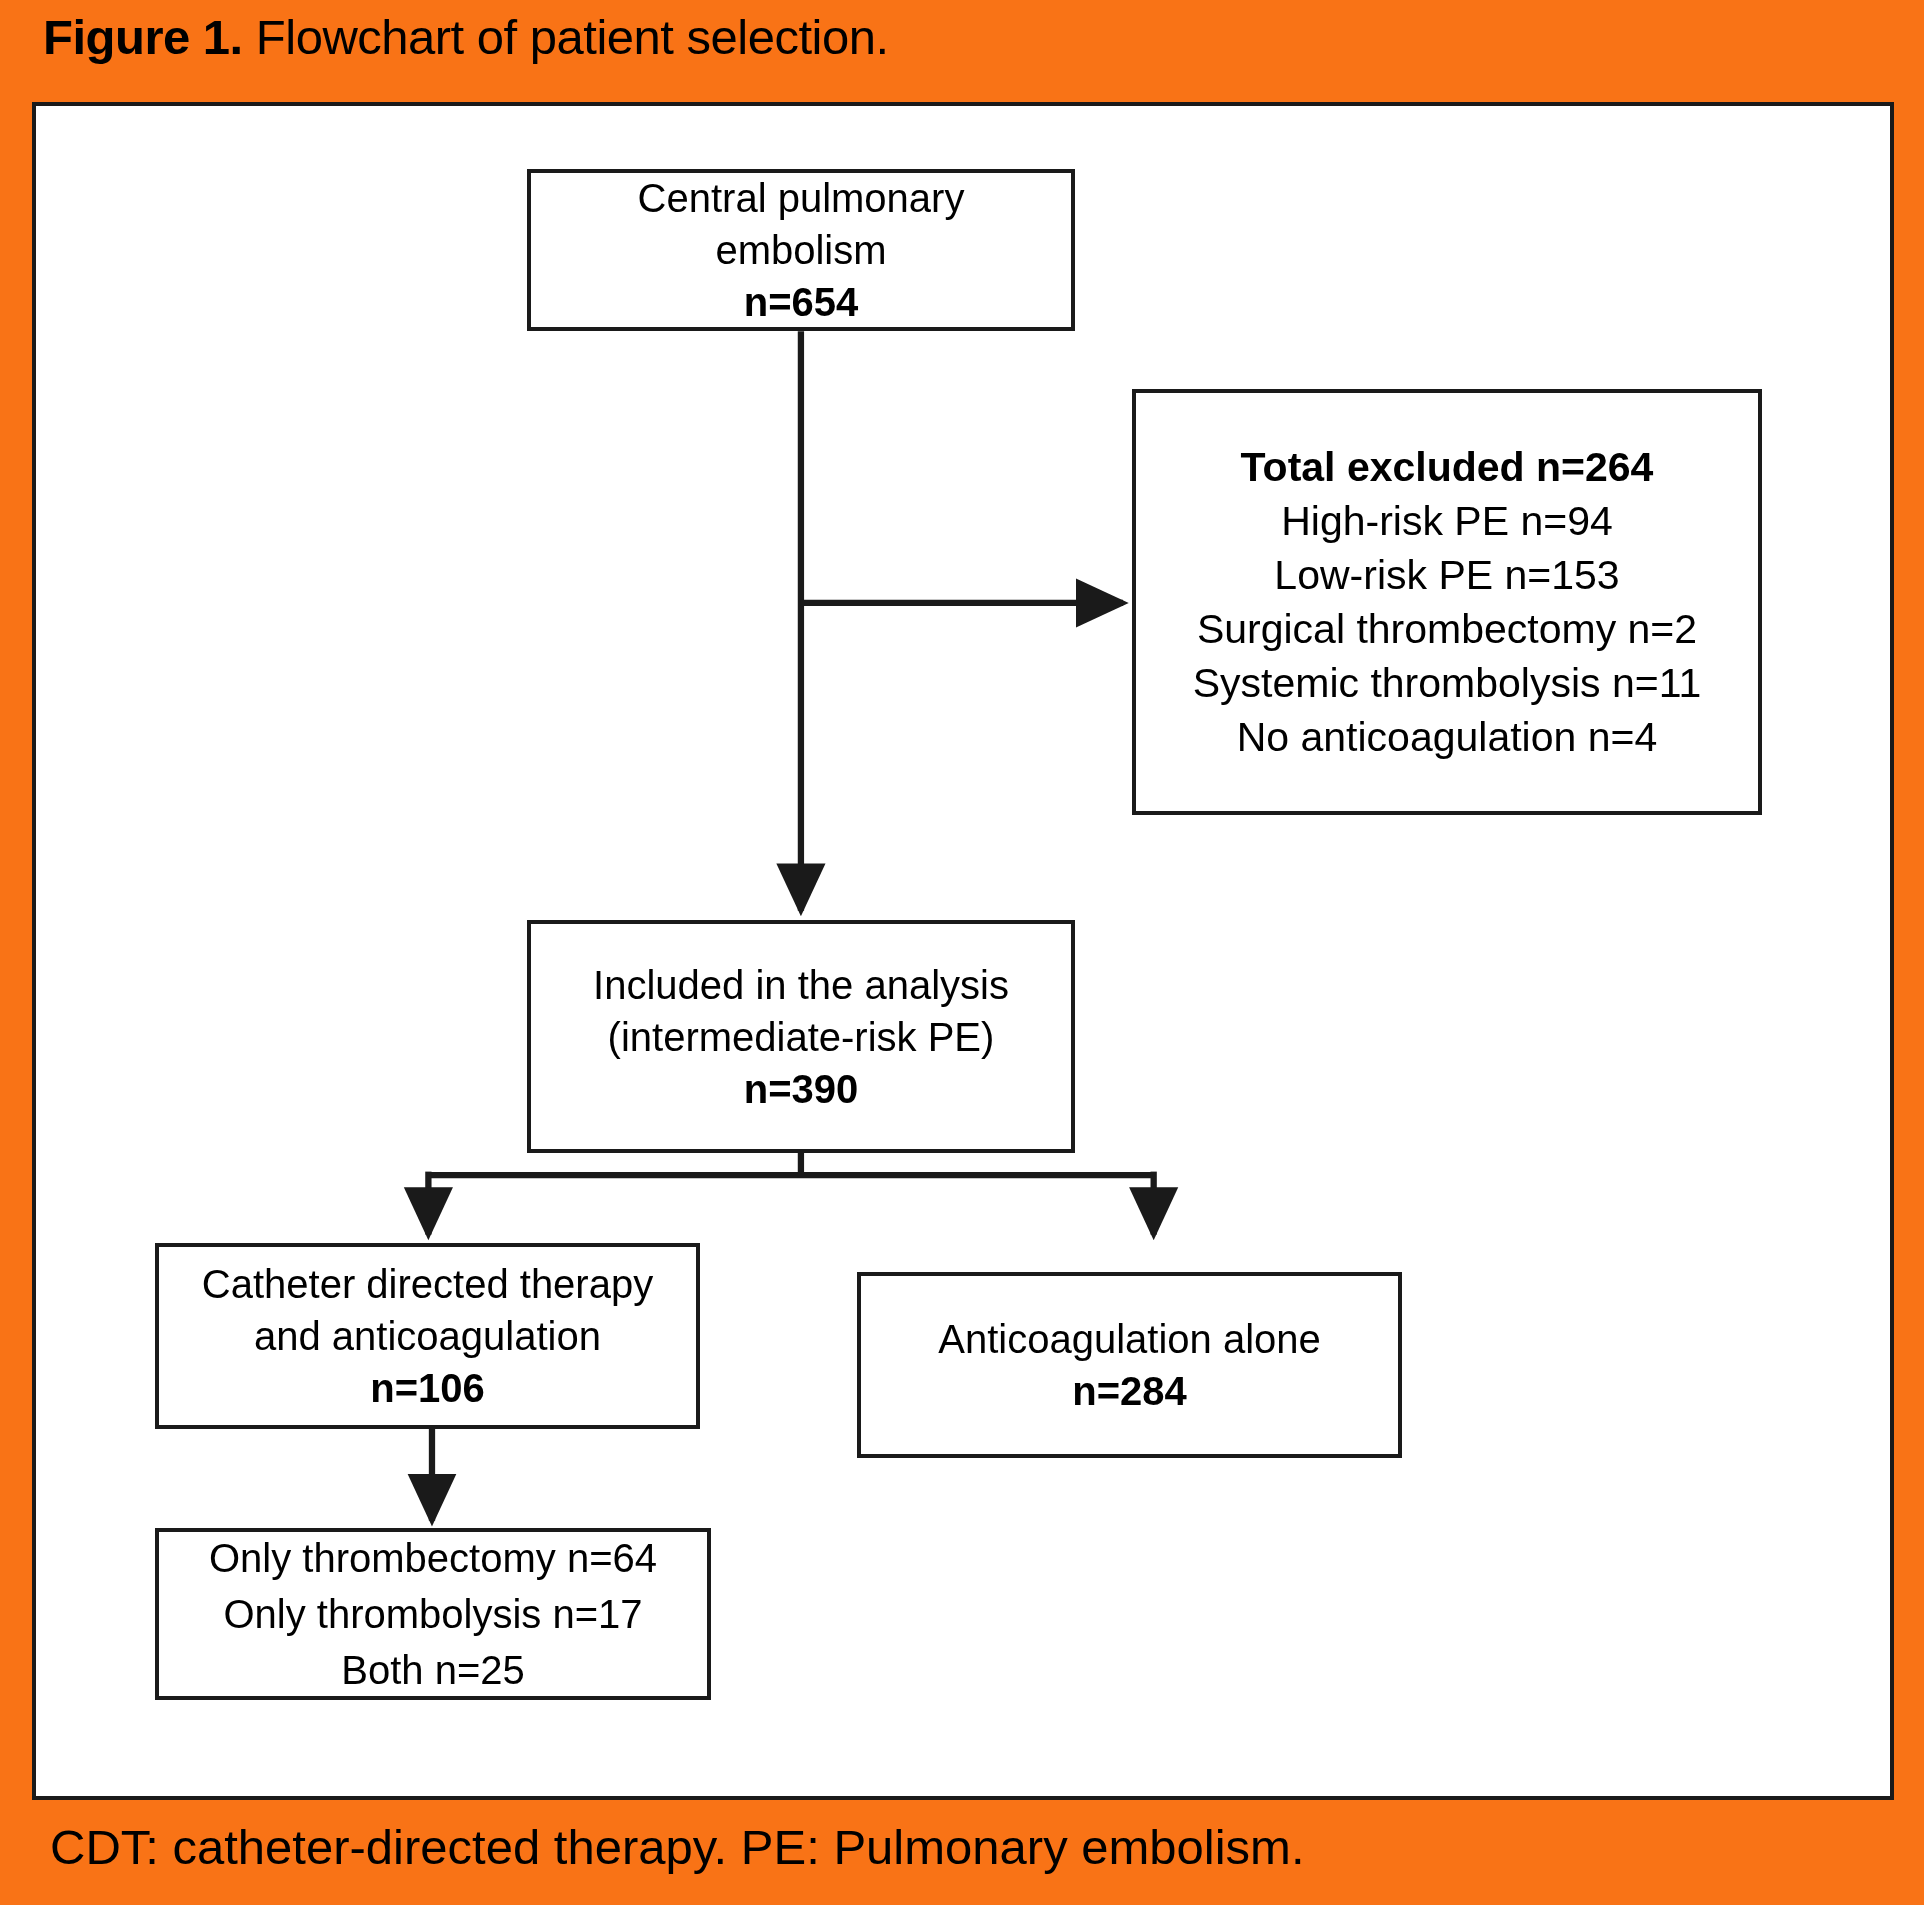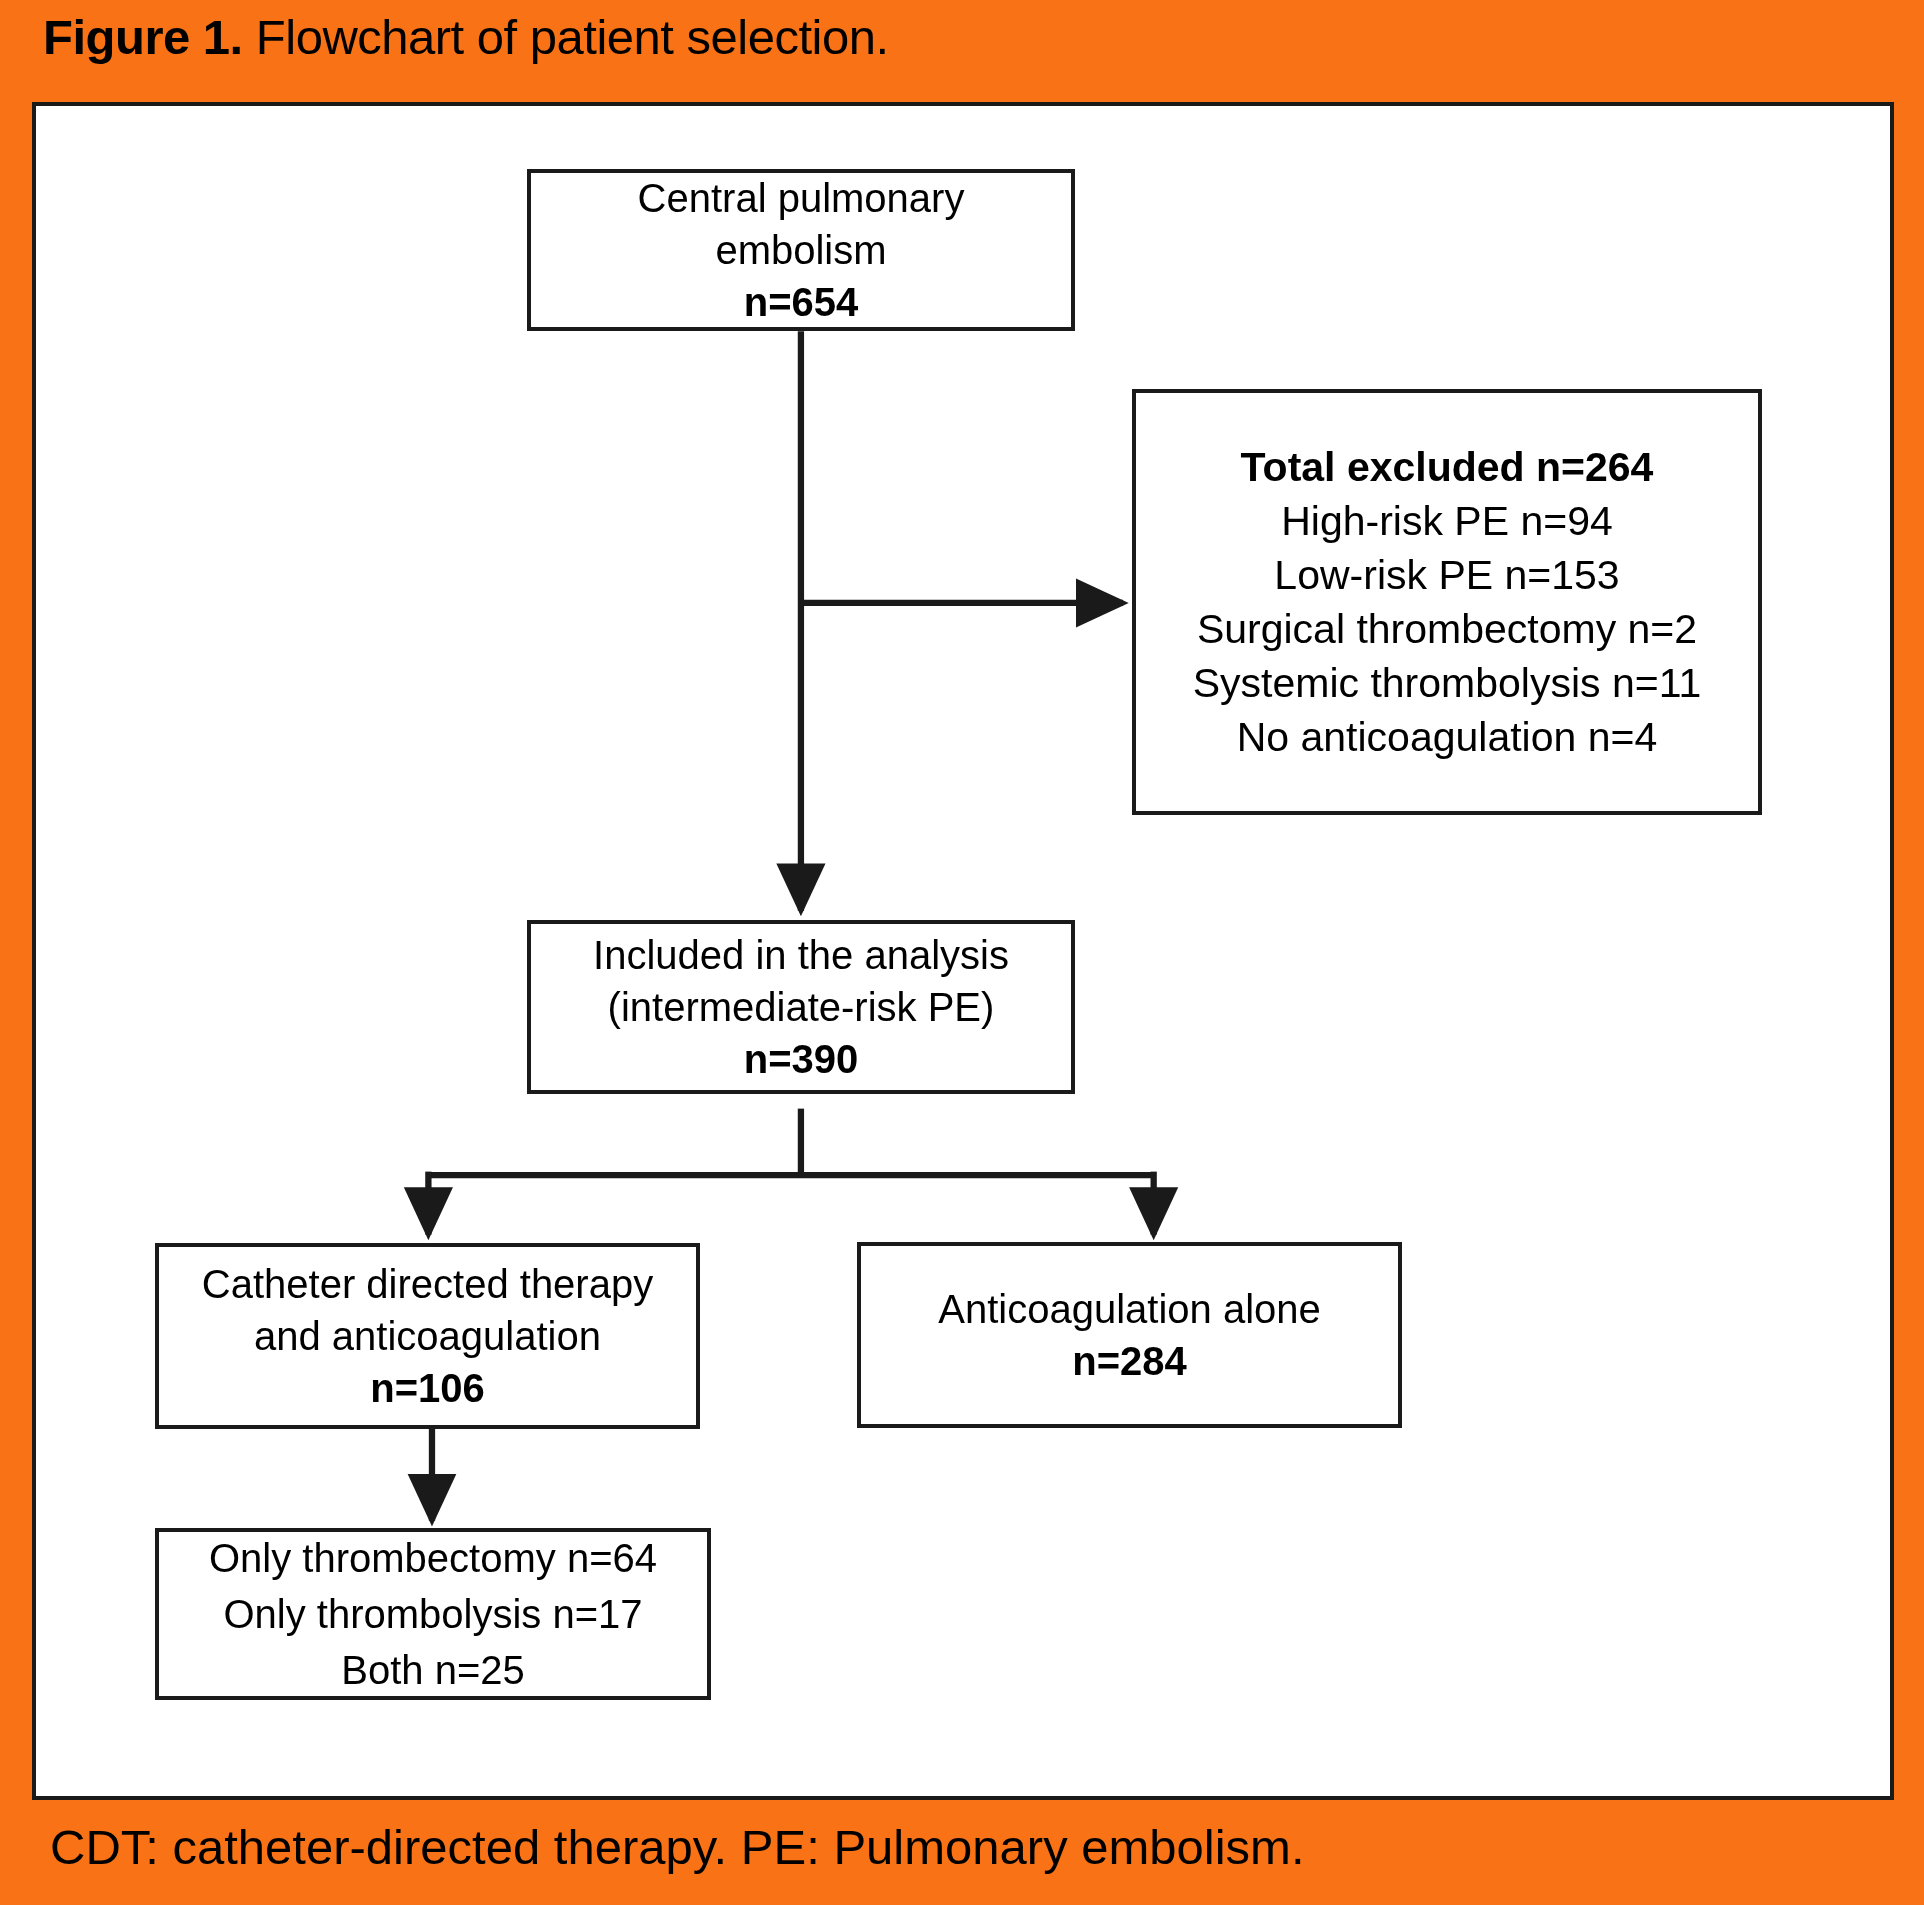--- a/index.html
+++ b/index.html
@@ -72,23 +72,23 @@
   .node-box .line {
     font-size: 40px;
     line-height: 52px;
     white-space: nowrap;
   }
   .node-box .line.bold {
     font-weight: bold;
   }
   .box-central    { left: 527px;  top: 169px;  width: 548px; height: 162px; }
   .box-excluded   { left: 1132px; top: 389px;  width: 630px; height: 426px; }
-  .box-included   { left: 527px;  top: 920px; width: 548px; height: 174px; }
+  .box-included   { left: 527px;  top: 920px; width: 548px; height: 233px; }
   .box-cdt        { left: 155px;  top: 1243px; width: 545px; height: 186px; }
-  .box-acalone    { left: 857px;  top: 1242px; width: 545px; height: 186px; }
+  .box-acalone    { left: 857px;  top: 1272px; width: 545px; height: 186px; }
   .box-cdtdetail  { left: 155px;  top: 1528px; width: 556px; height: 172px; }
   .box-excluded .line { font-size: 41px; line-height: 54px; }
   .box-cdtdetail .line { font-size: 40px; line-height: 56px; }
 </style>
 </head>
 <body>
 
 <div id="page">
 
   <div class="fig-title">

